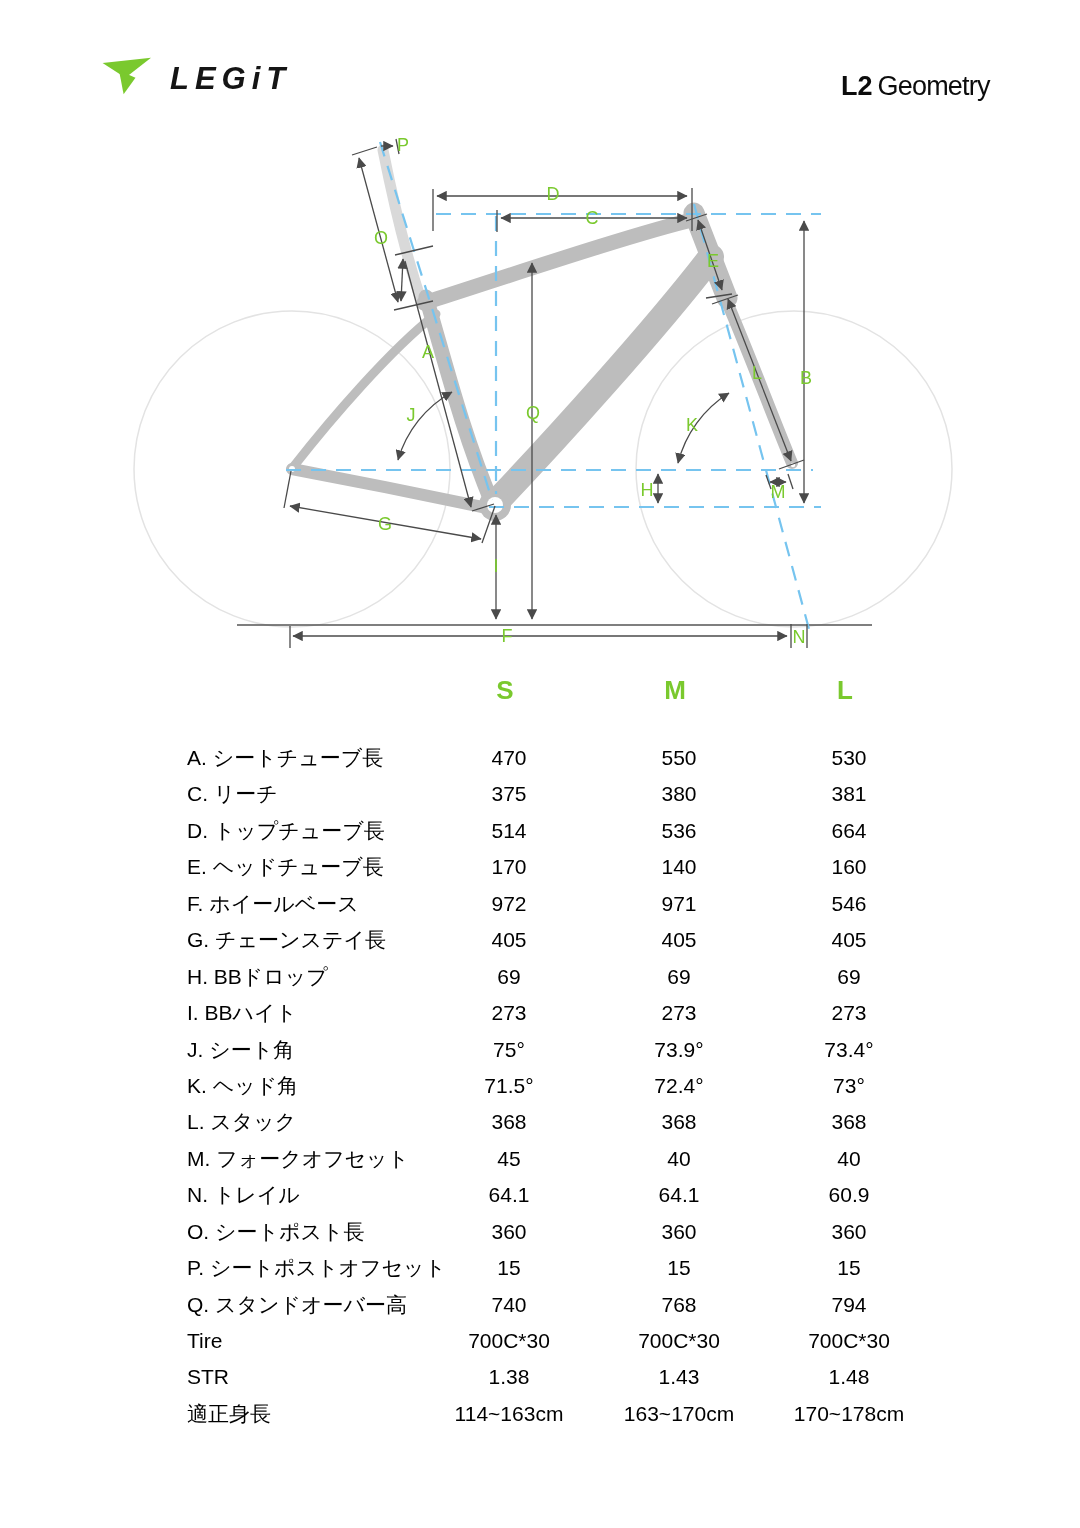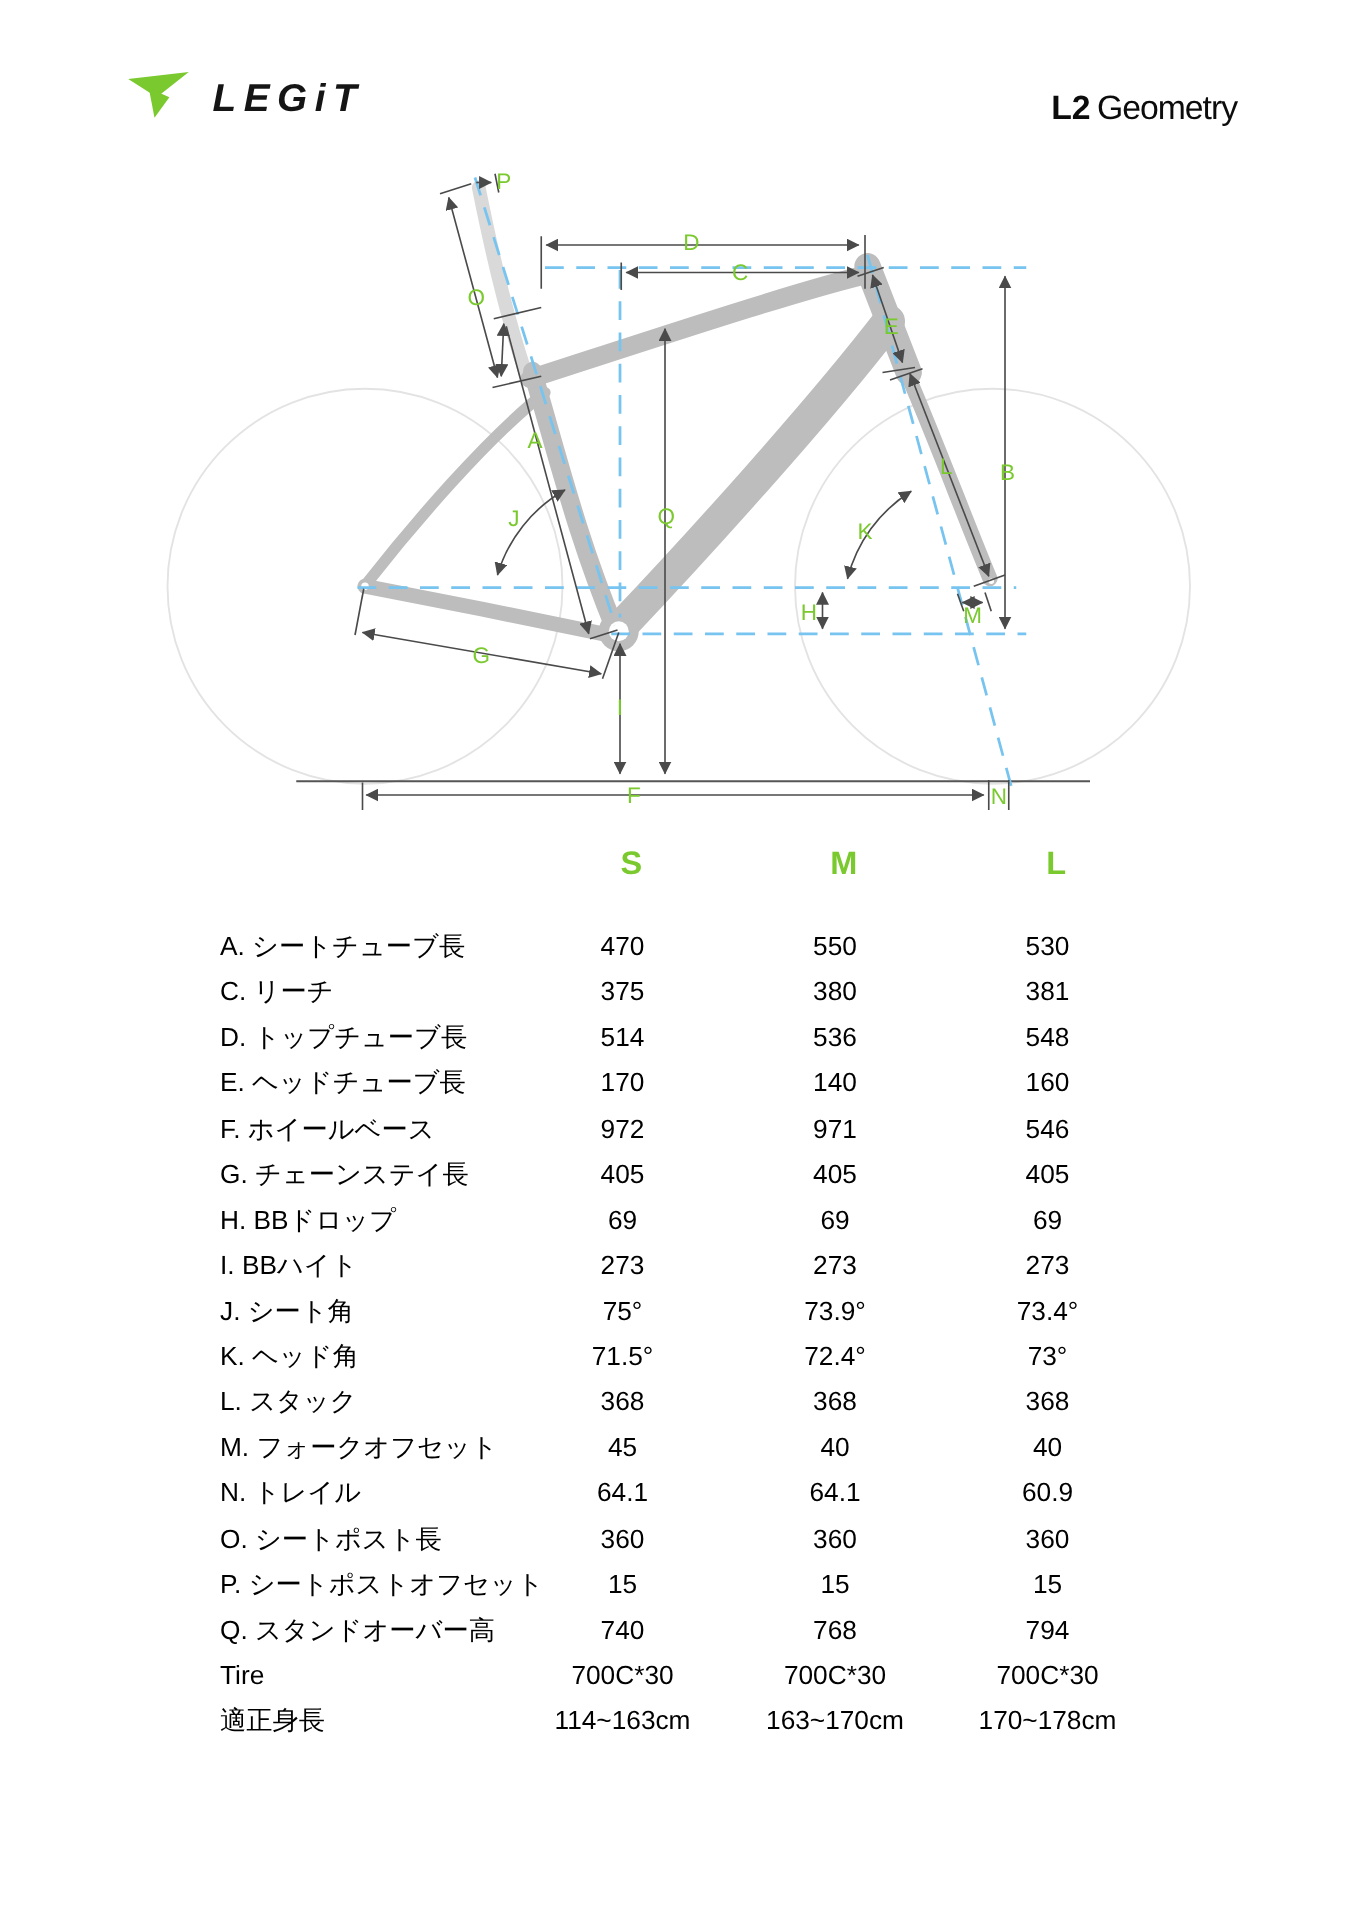--- a/index.html
+++ b/index.html
@@ -22,21 +22,21 @@
   .dim{stroke:#4a4a4a;stroke-width:1.3;fill:none;}
   .dima{marker-start:url(#ah);marker-end:url(#ah);}
   .dime{marker-end:url(#ah);}
   .ground{stroke:#555;stroke-width:1.6;}
   .glabel{fill:#7AC92E;font-size:18px;text-anchor:middle;
           font-family:"Liberation Sans","DejaVu Sans",sans-serif;}
   
   .size-row{position:absolute;left:420px;top:674px;display:grid;
             grid-template-columns:170px 170px 170px;height:32px;line-height:32px;}
   .size-cell{text-align:center;color:#7AC92E;font-weight:700;font-size:26px;}
-  .geo-rows{position:absolute;left:176px;top:740px;width:747px;}
+  .geo-rows{position:absolute;left:187px;top:740px;width:747px;}
   .grow{display:grid;grid-template-columns:237px 170px 170px 170px;
         height:36.45px;line-height:36.45px;font-size:21px;color:#000;}
   .gl{text-align:left;white-space:nowrap;}
   .gv{text-align:center;}
 </style>
 </head>
 <body>
 
 <div class="page">
 
@@ -182,21 +182,21 @@
       <div class="grow">
         <div class="gl">C. リーチ</div>
         <div class="gv">375</div>
         <div class="gv">380</div>
         <div class="gv">381</div>
       </div>
       <div class="grow">
         <div class="gl">D. トップチューブ長</div>
         <div class="gv">514</div>
         <div class="gv">536</div>
-        <div class="gv">548</div>
+        <div class="gv">664</div>
       </div>
       <div class="grow">
         <div class="gl">E. ヘッドチューブ長</div>
         <div class="gv">170</div>
         <div class="gv">140</div>
         <div class="gv">160</div>
       </div>
       <div class="grow">
         <div class="gl">F. ホイールベース</div>
         <div class="gv">972</div>
@@ -269,20 +269,26 @@
         <div class="gv">768</div>
         <div class="gv">794</div>
       </div>
       <div class="grow">
         <div class="gl">Tire</div>
         <div class="gv">700C*30</div>
         <div class="gv">700C*30</div>
         <div class="gv">700C*30</div>
       </div>
       <div class="grow">
+        <div class="gl">STR</div>
+        <div class="gv">1.38</div>
+        <div class="gv">1.43</div>
+        <div class="gv">1.48</div>
+      </div>
+      <div class="grow">
         <div class="gl">適正身長</div>
         <div class="gv">114~163cm</div>
         <div class="gv">163~170cm</div>
         <div class="gv">170~178cm</div>
       </div>
     </div>
 
 </div>
 
 </body></html>

